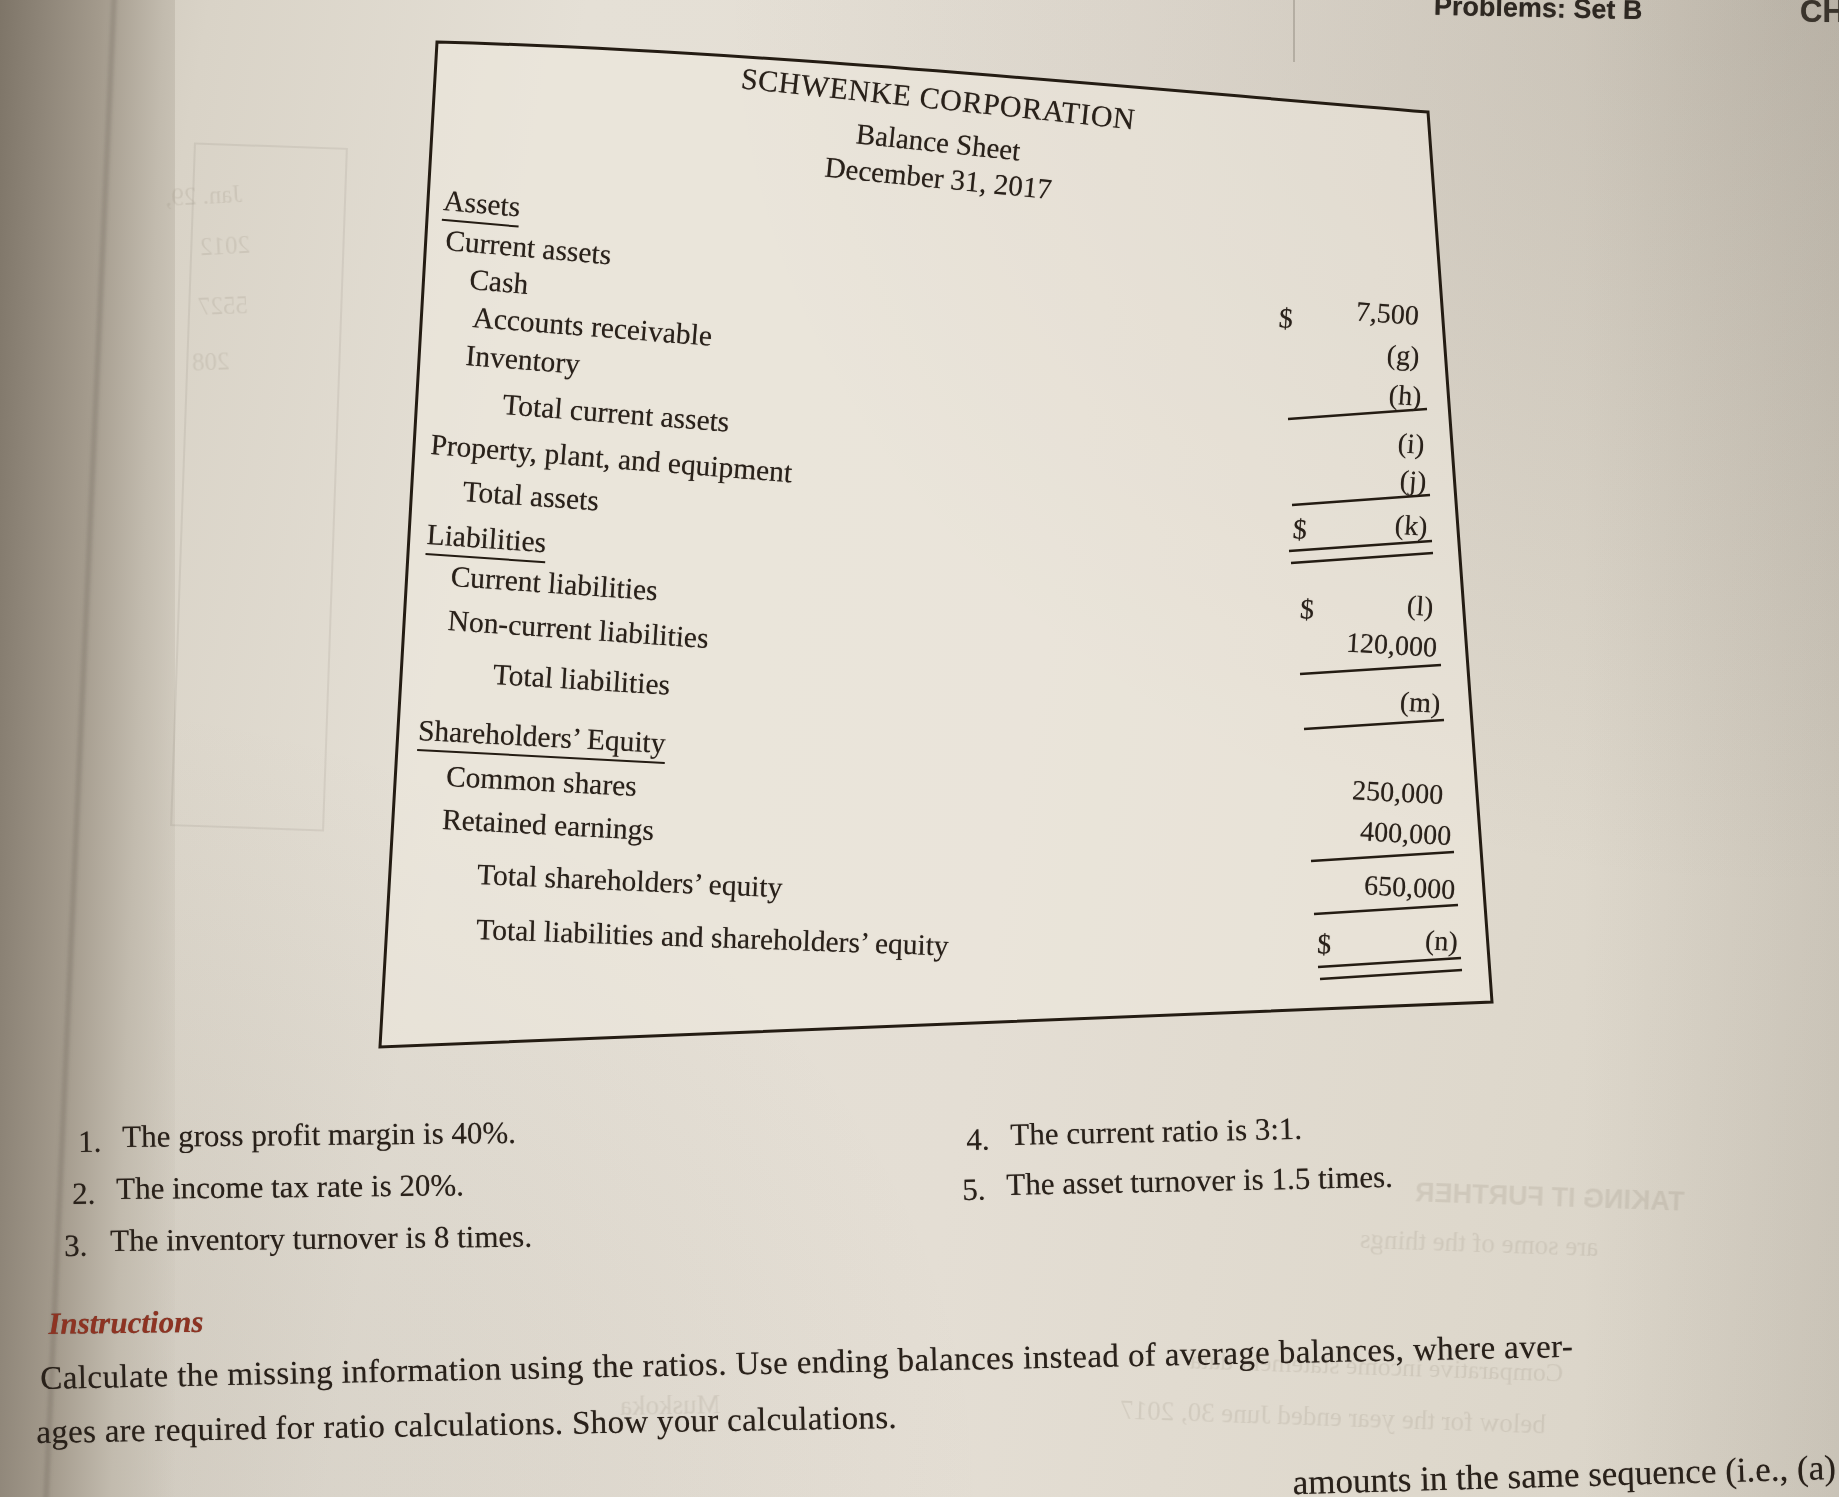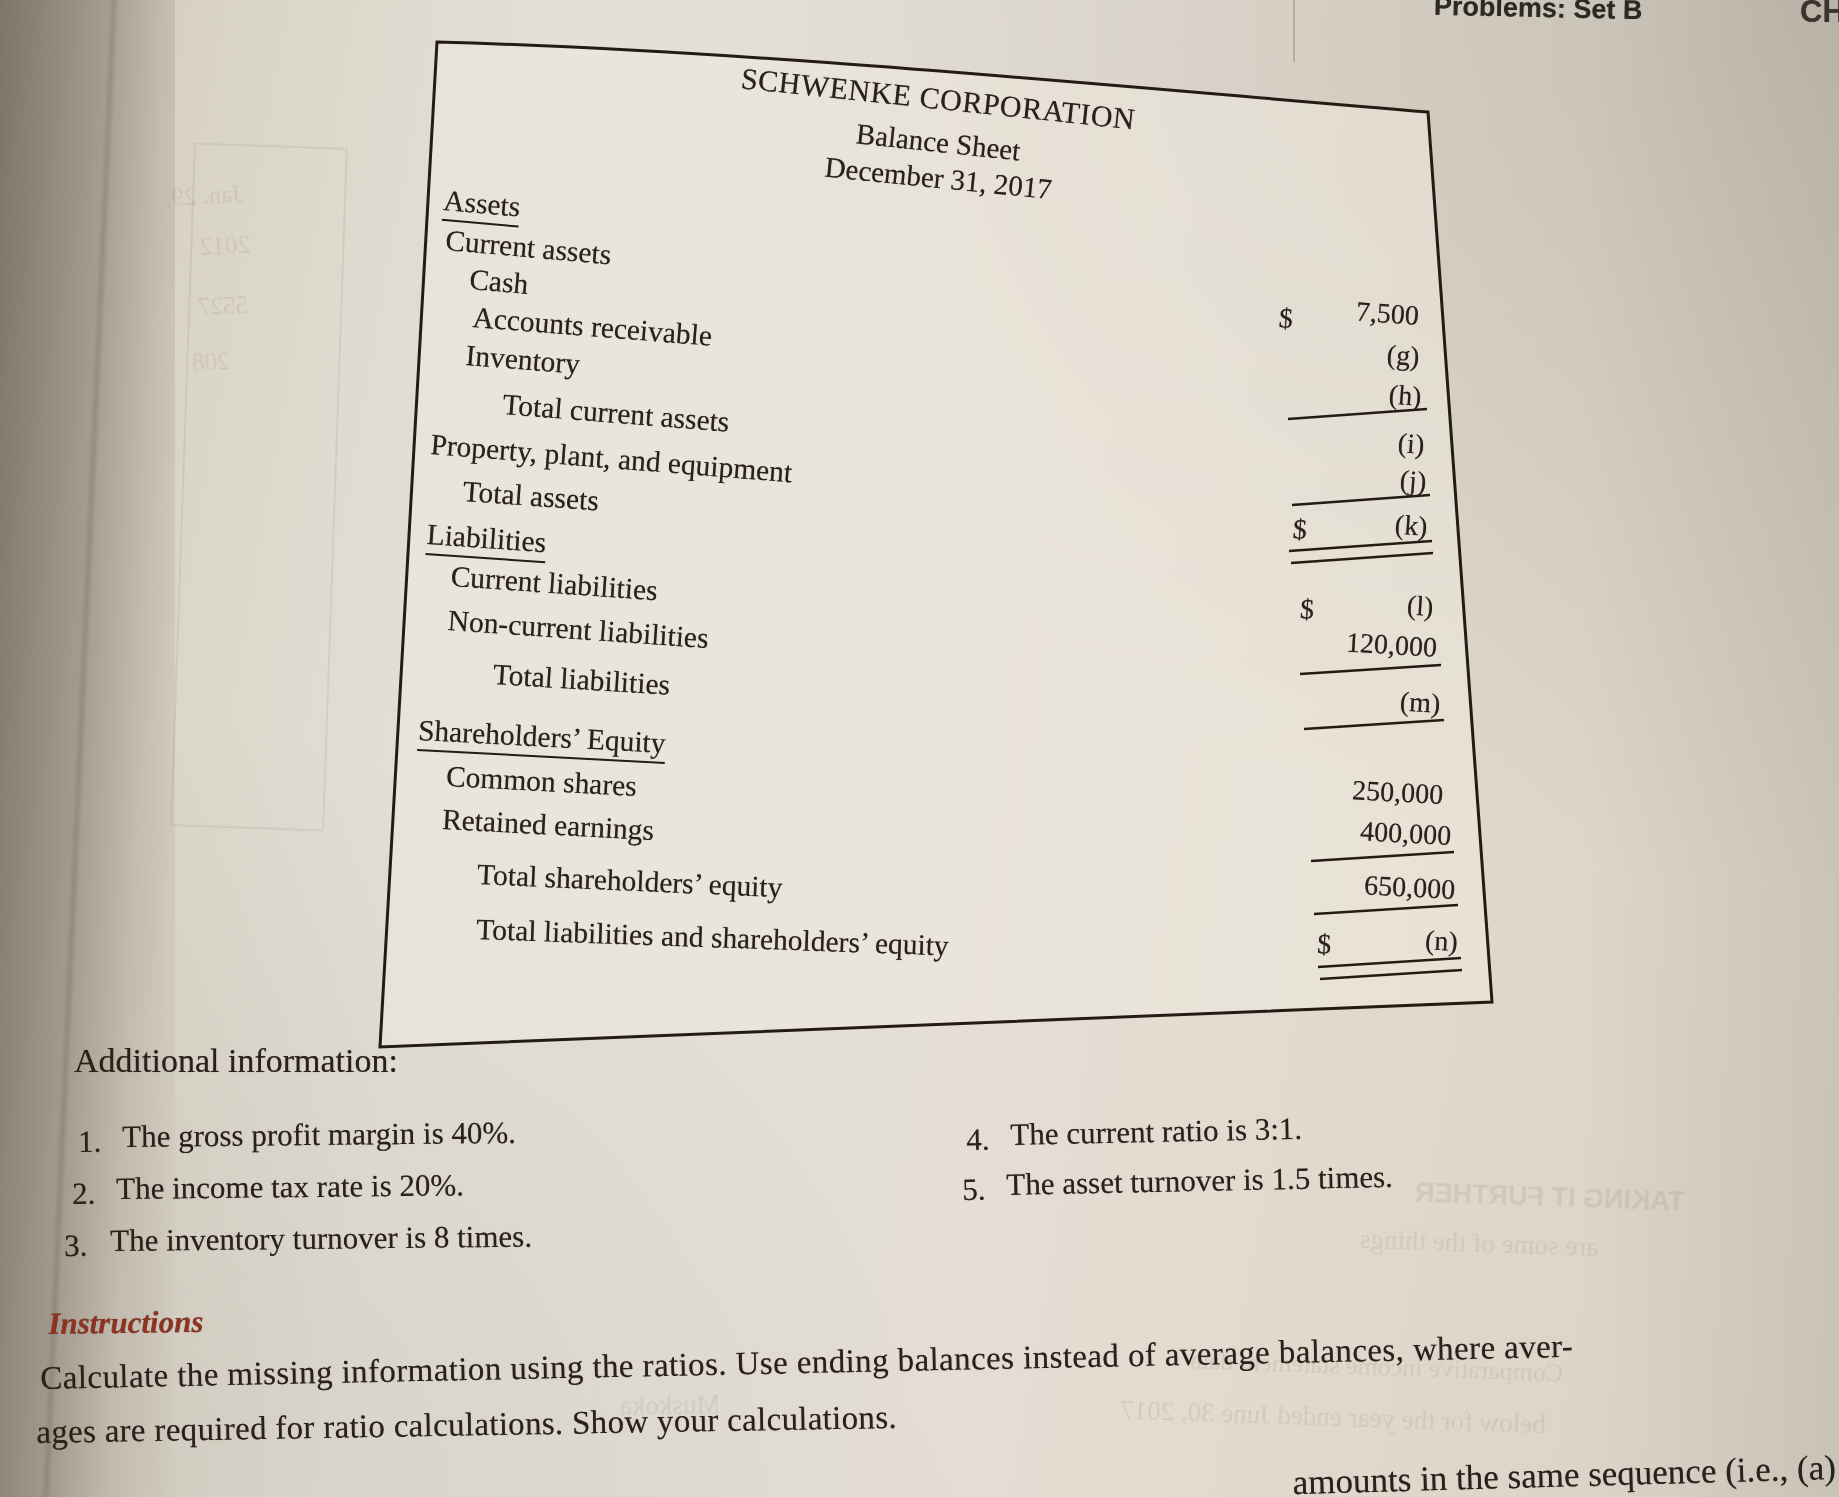--- a/index.html
+++ b/index.html
@@ -107,21 +107,20 @@
   <div class="bs-dollar soft" style="left:1301px;top:593px;transform:rotate(3.5deg);">$</div>
   <div class="bs-value soft" style="right:405px;top:591px;transform:rotate(3.5deg);">(l)</div>
   <div class="bs-value soft" style="right:401px;top:632px;transform:rotate(3.5deg);">120,000</div>
   <div class="bs-value soft" style="right:398px;top:688px;transform:rotate(3.5deg);">(m)</div>
   <div class="bs-value soft" style="right:395px;top:779px;transform:rotate(3deg);">250,000</div>
   <div class="bs-value soft" style="right:387px;top:820px;transform:rotate(3deg);">400,000</div>
   <div class="bs-value soft" style="right:383px;top:874px;transform:rotate(3deg);">650,000</div>
   <div class="bs-dollar soft" style="left:1318px;top:928px;transform:rotate(3deg);">$</div>
   <div class="bs-value soft" style="right:380px;top:926px;transform:rotate(3deg);">(n)</div>
 
-  <div class="txt soft" style="left:74px;top:1042px;font-size:34px;">Additional information:</div>
 
   <div class="txt soft" style="left:78px;top:1124px;font-size:31px;transform:rotate(-0.6deg);">1.</div>
   <div class="txt soft" style="left:122px;top:1119px;font-size:31px;transform:rotate(-0.6deg);">The gross profit margin is 40%.</div>
   <div class="txt soft" style="left:72px;top:1176px;font-size:31px;transform:rotate(-0.6deg);">2.</div>
   <div class="txt soft" style="left:116px;top:1171px;font-size:31px;transform:rotate(-0.6deg);">The income tax rate is 20%.</div>
   <div class="txt soft" style="left:64px;top:1228px;font-size:31px;transform:rotate(-0.6deg);">3.</div>
   <div class="txt soft" style="left:110px;top:1223px;font-size:31px;transform:rotate(-0.6deg);">The inventory turnover is 8 times.</div>
   <div class="txt soft" style="left:966px;top:1122px;font-size:31px;transform:rotate(-1.2deg);">4.</div>
   <div class="txt soft" style="left:1010px;top:1117px;font-size:31px;transform:rotate(-1.2deg);">The current ratio is 3:1.</div>
   <div class="txt soft" style="left:962px;top:1172px;font-size:31px;transform:rotate(-1.2deg);">5.</div>

